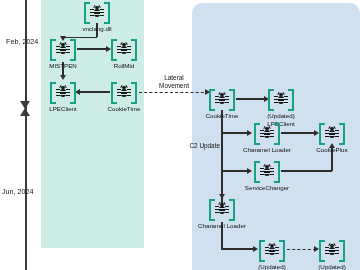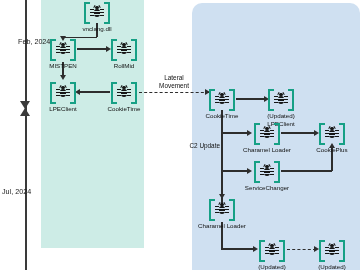--- a/index.html
+++ b/index.html
@@ -8,21 +8,21 @@
   #stage{position:relative;width:360px;height:270px;background:#fff;}
 
   .panel{position:absolute;}
   #panel-teal{left:41px;top:0;width:103px;height:248px;background:#cdece6;}
   #panel-blue{left:192px;top:3px;width:168px;height:267px;background:#cfe0f1;
               border-top-left-radius:10px;border-top-right-radius:10px;}
 
   
   #timeline-line{position:absolute;left:25px;top:0;width:1.6px;height:270px;background:#3a3a3a;}
   .tl-label{position:absolute;font-size:7.2px;color:#1b1b1b;white-space:nowrap;}
-  #tl-top{left:18px;top:37px;text-align:center;}
+  #tl-top{left:6px;top:37px;text-align:center;}
   #tl-bottom{left:2px;top:187px;}
   .tl-arrow{position:absolute;left:20px;width:0;height:0;border-left:5px solid transparent;border-right:5px solid transparent;}
   #tl-arrow-down{top:101px;border-top:8px solid #3a3a3a;}
   #tl-arrow-up{top:108px;border-bottom:8px solid #3a3a3a;}
 
   
   .node{position:absolute;width:0;height:0;}
   .glyph{position:absolute;left:-13px;top:-11px;width:26px;height:22px;
          display:flex;align-items:center;justify-content:center;}
   .brk{position:absolute;top:1px;width:4px;height:18px;}
@@ -60,21 +60,21 @@
 
 <div id="stage">
 
   <div class="panel" id="panel-teal"></div>
   <div class="panel" id="panel-blue"></div>
 
   <div id="timeline-line"></div>
   <div class="tl-arrow" id="tl-arrow-down"></div>
   <div class="tl-arrow" id="tl-arrow-up"></div>
   <div class="tl-label" id="tl-top">Feb, 2024</div>
-  <div class="tl-label" id="tl-bottom">Jul, 2024</div>
+  <div class="tl-label" id="tl-bottom">Jun, 2024</div>
 
   <div class="ln lv" style="left:96.3px;top:23px;height:14px;"></div>
   <div class="ln lh" style="left:63px;top:36.5px;width:34px;"></div>
   <div class="av d" style="left:59.8px;top:36px;"></div>
 
   <div class="ln lh" style="left:77px;top:48.3px;width:31px;"></div>
   <div class="ah r" style="left:106px;top:45.6px;"></div>
 
   <div class="ln lv" style="left:62.3px;top:62px;height:14px;"></div>
   <div class="av d" style="left:59.8px;top:75px;"></div>

